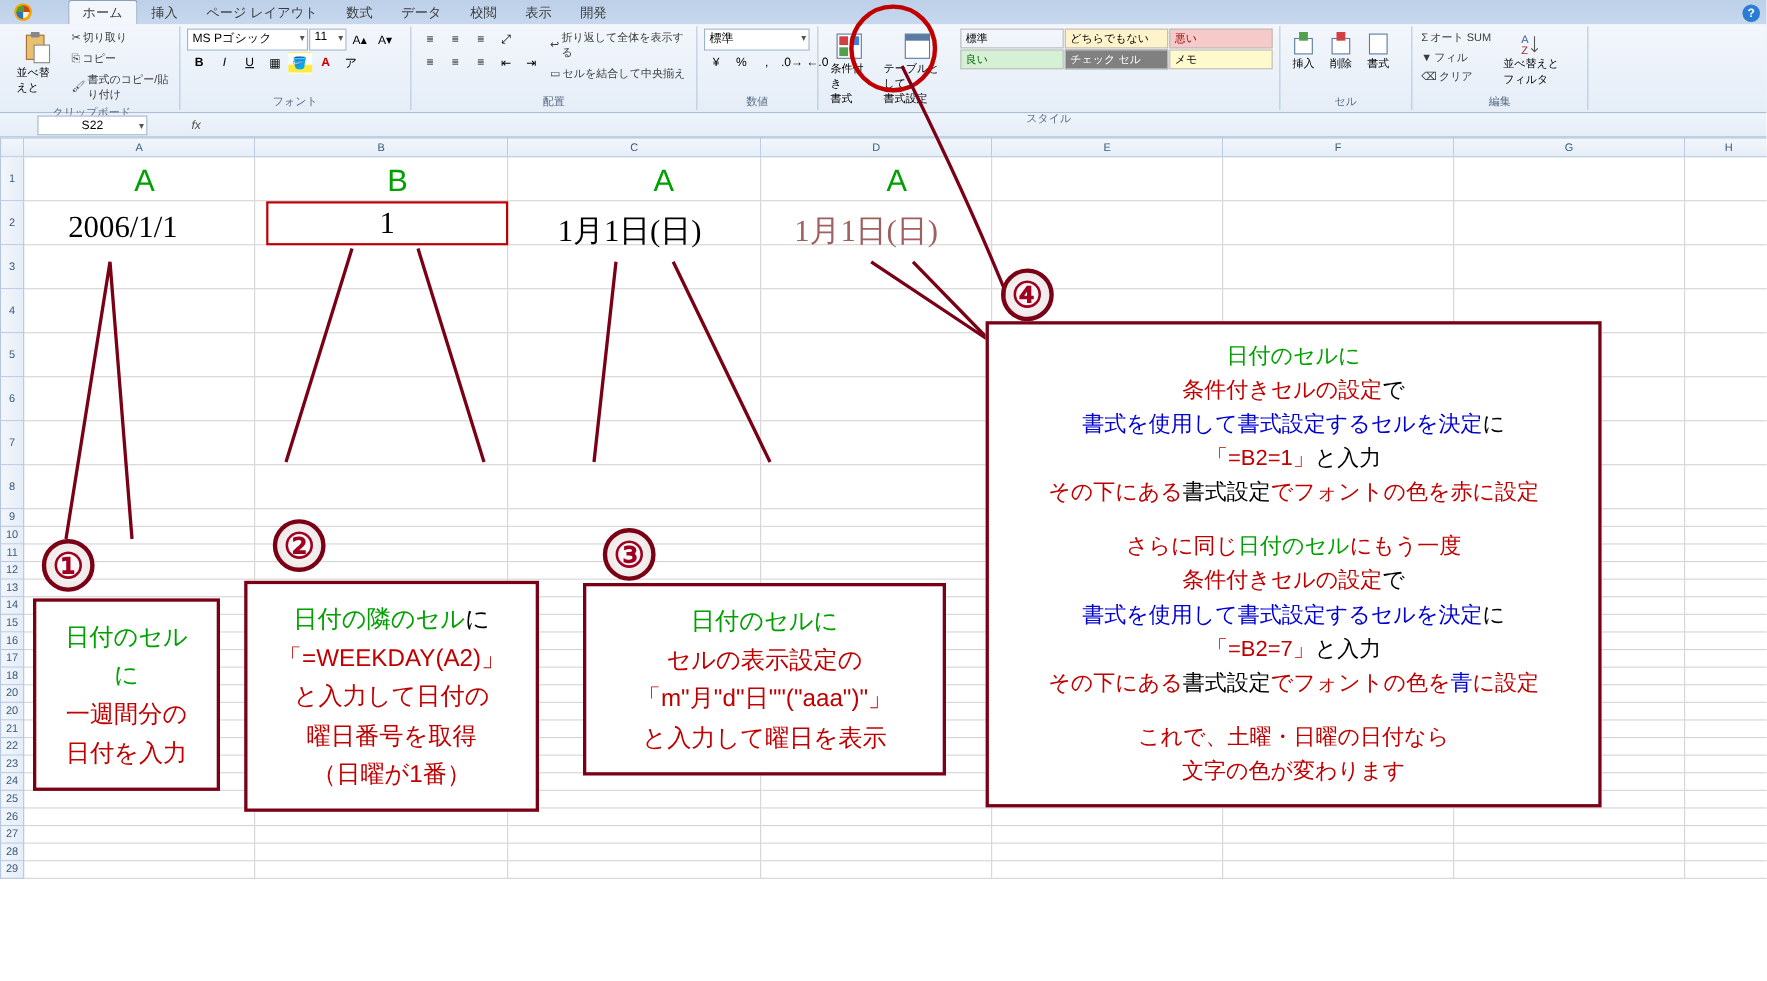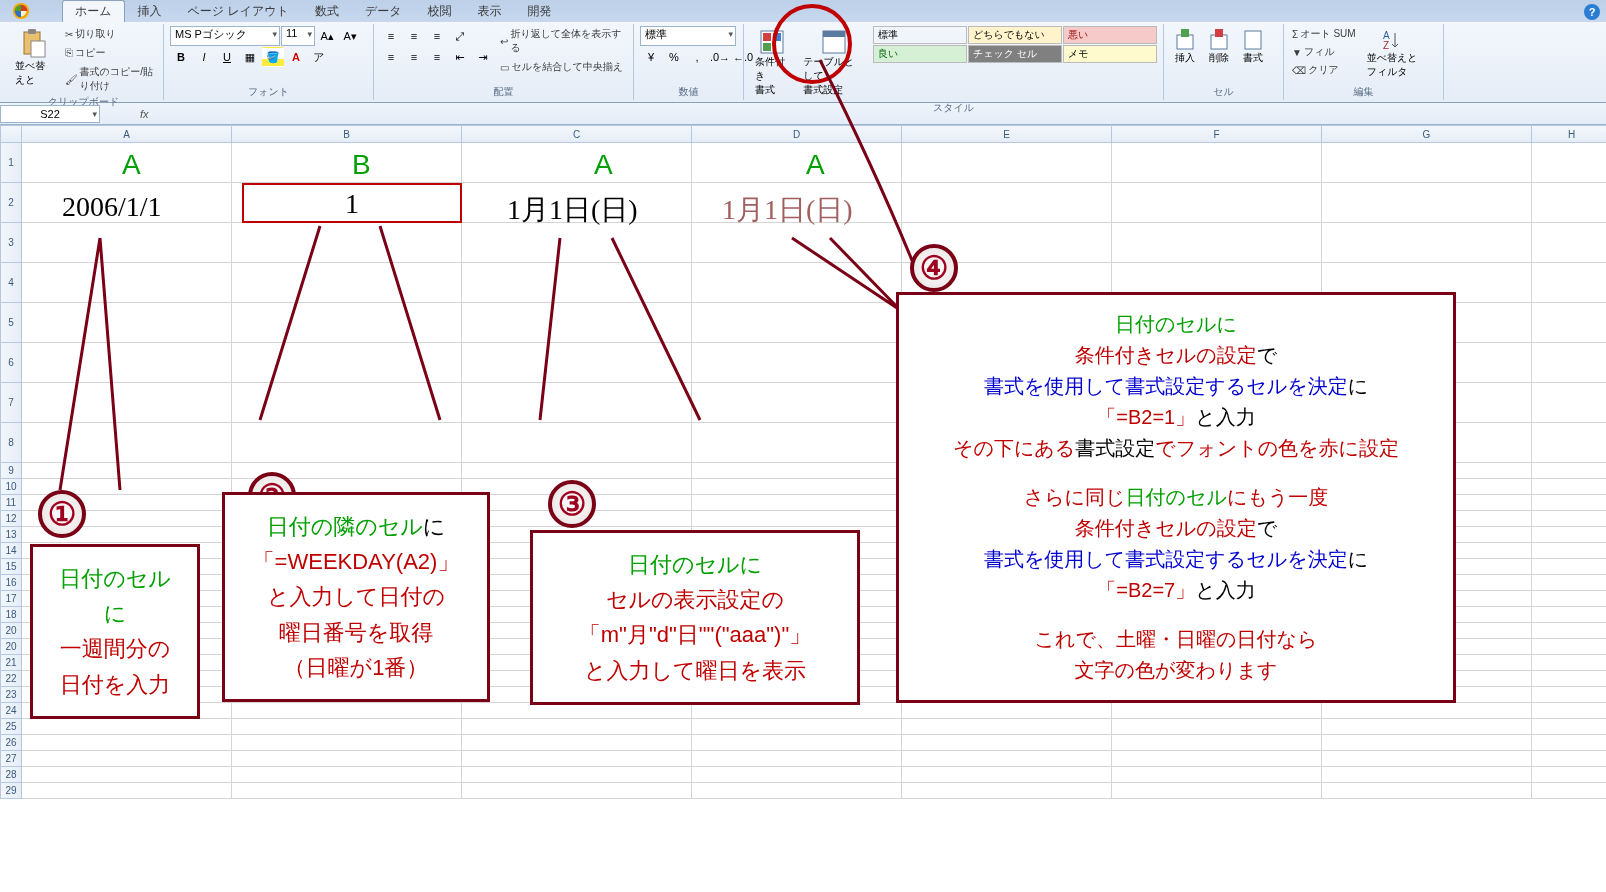--- a/index.html
+++ b/index.html
@@ -22,21 +22,21 @@
 .btn-sm { width: 22px; height: 20px; display: flex; align-items: center; justify-content: center; font-size: 11px; border: 1px solid transparent; border-radius: 2px; cursor: pointer; }
 .btn-big { display: flex; flex-direction: column; align-items: center; font-size: 10px; cursor: pointer; padding: 2px 4px; border: 1px solid transparent; border-radius: 2px; }
 .btn-txt { font-size: 10px; color: #3b3b3b; display: flex; align-items: center; gap: 2px; cursor: pointer; padding: 1px 2px; }
 .sel { height: 20px; border: 1px solid #9db4cf; background: #fff; font-size: 11px; padding: 0 14px 0 4px; position: relative; }
 .sel::after { content: "▾"; position: absolute; right: 2px; top: 2px; font-size: 9px; color: #555; }
 .style-cell { width: 94px; height: 18px; border: 1px solid #bbb; font-size: 10px; padding: 1px 4px; display: flex; align-items: center; }
 .help-badge { position: absolute; right: 6px; top: 4px; width: 16px; height: 16px; border-radius: 50%; background: #2b7cd3; color: #fff; font-size: 11px; font-weight: bold; display: flex; align-items: center; justify-content: center; }
 
 
 .fbar { display: flex; height: 22px; border-bottom: 1px solid #9db4cf; background: linear-gradient(#eef4fb,#e5edf7); align-items: center; }
-.namebox { width: 100px; height: 18px; border: 1px solid #9db4cf; background: #fff; font-size: 11px; padding: 0 12px; display: flex; align-items: center; justify-content: center; position: relative; }
+.namebox { width: 100px; margin-left: 34px; height: 18px; border: 1px solid #9db4cf; background: #fff; font-size: 11px; padding: 0 12px; display: flex; align-items: center; justify-content: center; position: relative; }
 .namebox::after { content: "▾"; position: absolute; right: 2px; font-size: 9px; color: #555; }
 .fx { margin-left: 40px; font-style: italic; font-size: 11px; color: #555; }
 
 
 .sheet { position: relative; display: flex; }
 .row-hdrs { display: flex; flex-direction: column; background: linear-gradient(#f3f7fc,#e5edf7); }
 .corner { width: 22px; height: 18px; border: 1px solid #b5c8df; background: linear-gradient(#f3f7fc,#e5edf7); }
 .rowh { width: 22px; border: 1px solid #b5c8df; border-top: none; font-size: 10px; color: #3b5a7a; display: flex; align-items: center; justify-content: center; background: linear-gradient(90deg,#f3f7fc,#e5edf7); }
 .grid-area { flex: 1; position: relative; }
 .col-hdrs { display: flex; height: 18px; }
@@ -654,21 +654,21 @@
 <div class="num-badge" style="left:248px;top:472px">②</div>
 <div class="num-badge" style="left:548px;top:480px">③</div>
 <div class="num-badge" style="left:910px;top:244px">④</div>
 
 <div class="callout" style="left:30px;top:544px;width:170px">
   <div><span class="g">日付のセルに</span></div>
   <div><span class="r">一週間分の</span></div>
   <div><span class="r">日付を入力</span></div>
 </div>
 
-<div class="callout" style="left:222px;top:492px;width:268px">
+<div class="callout" style="left:222px;top:528px;width:268px">
   <div><span class="g">日付の隣のセル</span><span>に</span></div>
   <div><span class="r">「=WEEKDAY(A2)」</span></div>
   <div><span class="r">と入力して日付の</span></div>
   <div><span class="r">曜日番号を取得</span></div>
   <div><span class="r">（日曜が1番）</span></div>
 </div>
 
 <div class="callout" style="left:530px;top:530px;width:330px">
   <div><span class="g">日付のセルに</span></div>
   <div><span class="r">セルの表示設定の</span></div>
@@ -680,16 +680,17 @@
   <div><span class="g">日付のセルに</span></div>
   <div><span class="r">条件付きセルの設定</span><span>で</span></div>
   <div><span class="b">書式を使用して書式設定するセルを決定</span><span>に</span></div>
   <div><span class="r">「=B2=1」</span><span>と入力</span></div>
   <div><span class="r">その下にある</span><span>書式設定</span><span class="r">でフォントの色を</span><span class="r">赤</span><span class="r">に設定</span></div>
   <div style="height:18px"></div>
   <div><span class="r">さらに同じ</span><span class="g">日付のセル</span><span class="r">にもう一度</span></div>
   <div><span class="r">条件付きセルの設定</span><span>で</span></div>
   <div><span class="b">書式を使用して書式設定するセルを決定</span><span>に</span></div>
   <div><span class="r">「=B2=7」</span><span>と入力</span></div>
+  <div><span class="r">その下にある</span><span>書式設定</span><span class="r">でフォントの色を</span><span class="b">青</span><span class="r">に設定</span></div>
   <div style="height:18px"></div>
   <div><span class="r">これで、土曜・日曜の日付なら</span></div>
   <div><span class="r">文字の色が変わります</span></div>
 </div>
 
 </body></html>

